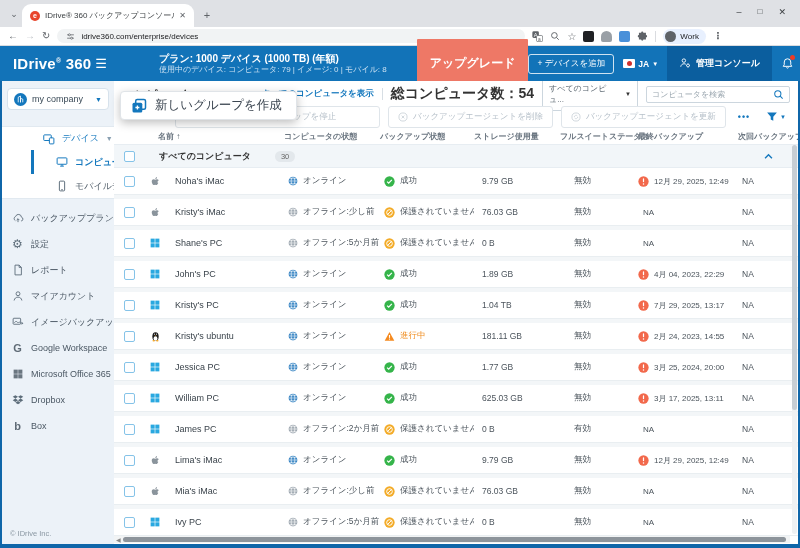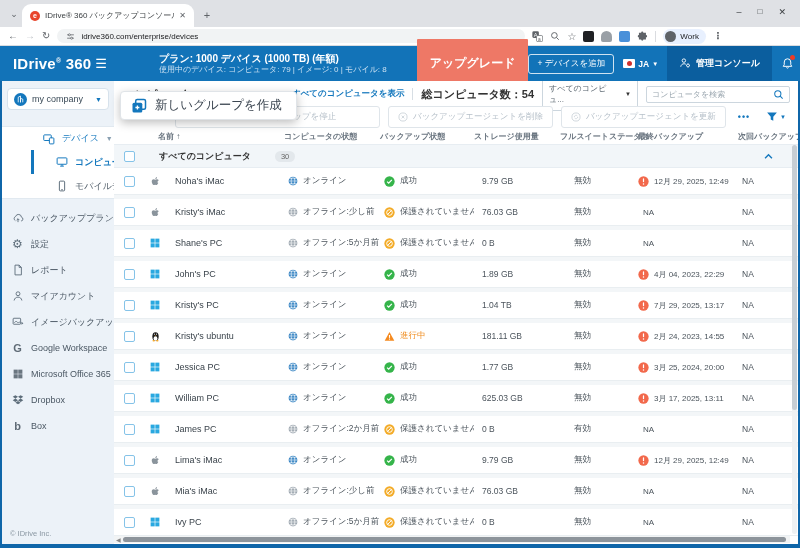--- a/index.html
+++ b/index.html
@@ -67,21 +67,21 @@
   .sicn { width:13px; display:flex; justify-content:center; align-items:center; flex:0 0 auto; color:#5d6d7a; font-size:11px;}
   .qbadge { width:10px; height:10px; border-radius:50%; background:#1377bd; color:#fff; font-size:7px; display:flex; align-items:center; justify-content:center; }
   .side-footer { position:absolute; left:8px; bottom:6px; font-size:7.5px; color:#8b98a3; }
 
   
   .main { flex:1; background:#fff; position:relative; overflow:hidden; }
   .page-head { height:23px; display:flex; align-items:center; gap:8px; padding:3px 8px 0 10px; }
   .page-title { font-size:11px; font-weight:bold; color:#333; }
   .showall { margin-left:auto; color:#1377bd; font-size:8.5px; font-weight:bold; white-space:nowrap;}
   .headsep { width:1px; height:12px; background:#d7dee4; }
-  .total { font-size:11px; font-weight:bold; color:#333; white-space:nowrap;}
+  .total { font-size:14px; font-weight:bold; color:#333; white-space:nowrap;}
   .scope-dd { width:96px; height:17px; border:1px solid #ccd6de; border-radius:2px; display:flex; align-items:center; gap:16px; padding:16px 6px; font-size:8px; color:#55616b; }
   .scope-dd .caret2 { margin-left:auto; color:#333; font-size:6px; }
   .searchbox { width:144px; height:17px; border:1px solid #ccd6de; border-radius:2px; display:flex; align-items:center; padding:0 5px; gap:4px;}
   .searchbox input { border:none; outline:none; flex:1; font-size:8px; color:#333; width:100%; font-family:inherit;}
   .searchbox input::placeholder { color:#9aa6af; }
   .toolbar { height:25px; display:flex; align-items:center; gap:8px; padding:0 8px 0 61px; }
   .tbtn { border:1px solid #dfe5ea; border-radius:3px; background:#fff; color:#b7c1ca; font-size:8.5px; padding:4px 9px; display:flex; align-items:center; gap:5px; white-space:nowrap;}
   .tbtn:first-child { min-width:205px; justify-content:center;}
   .morebtn { color:#1377bd; font-weight:bold; font-size:9px; letter-spacing:1px; padding:0 4px;}
   .filterbtn { margin-left:auto; display:flex; align-items:center; gap:2px; color:#1377bd; padding-right:4px;}

